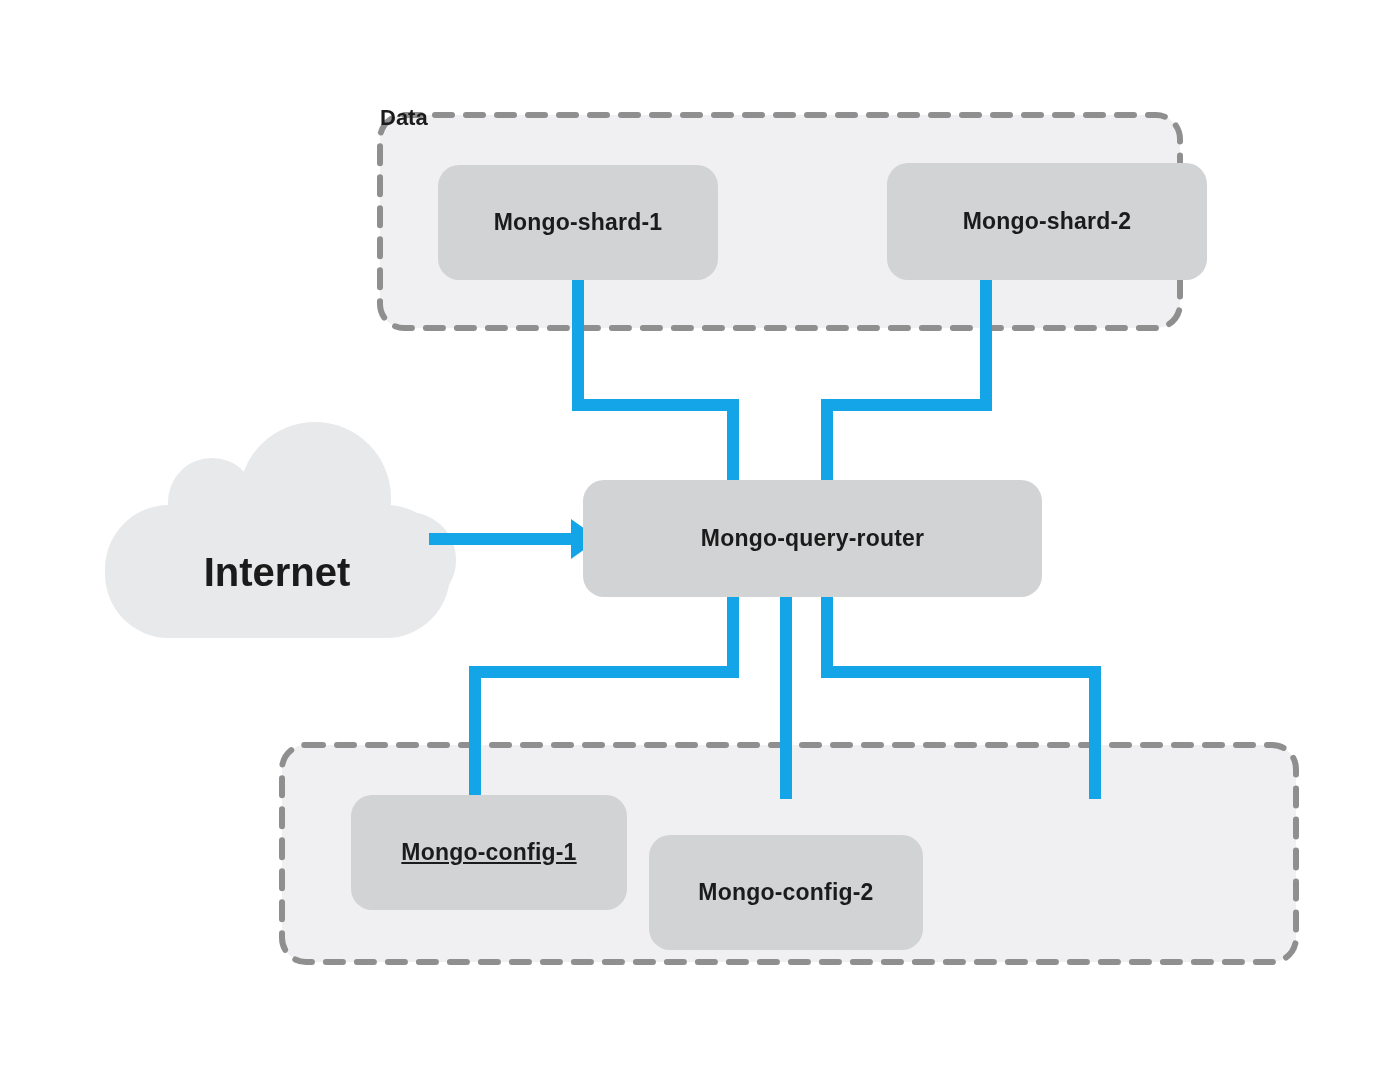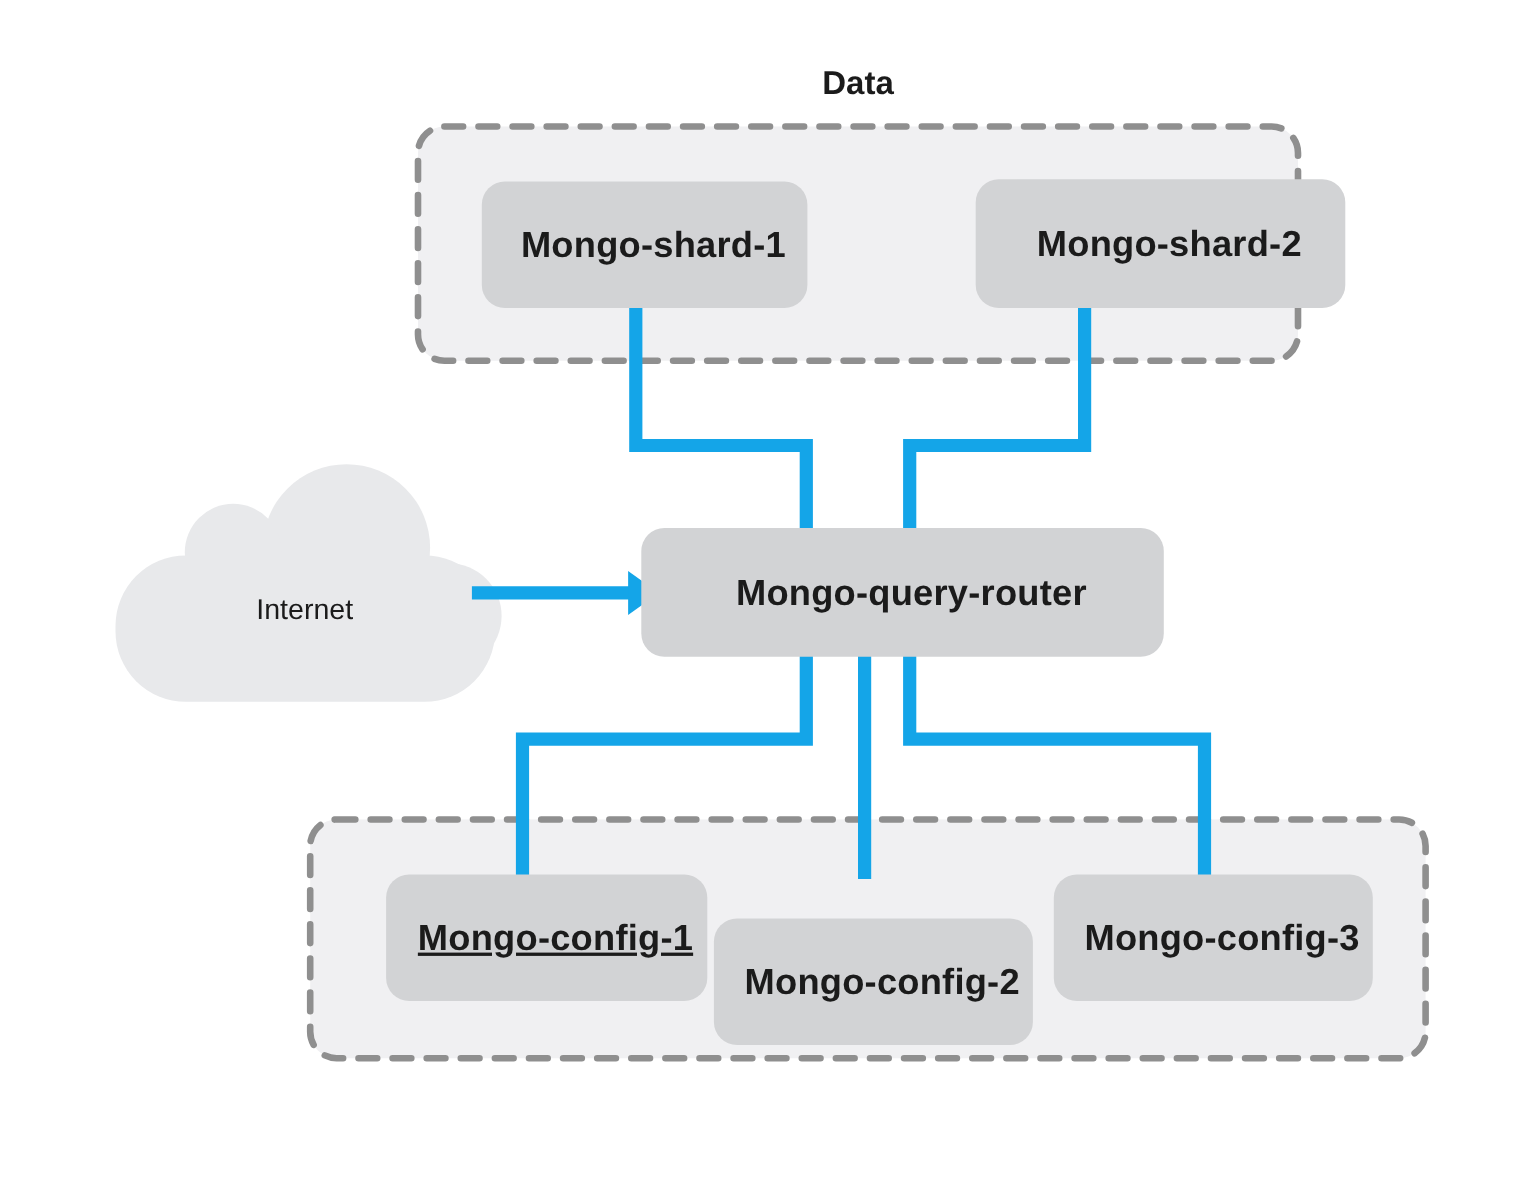--- a/index.html
+++ b/index.html
@@ -29,35 +29,36 @@
   }
   .cloud-part{fill:var(--cloud-fill);}
   .edge{fill:none;stroke:var(--connector);stroke-width:12;stroke-linejoin:miter;}
   .arrow-head{fill:var(--connector);stroke:none;}
   .node{
     position:absolute;z-index:3;
     background:var(--node-fill);
     border-radius:21px;
     display:flex;align-items:center;justify-content:center;
     color:var(--text);
-    font-weight:bold;font-size:33px;letter-spacing:0.2px;
+    font-weight:bold;font-size:23px;letter-spacing:0.2px;
     text-align:left;
-    padding-left:16px;
   }
   .group-label{
     position:absolute;z-index:3;
     color:var(--text);
-    font-weight:bold;font-size:30px;
-    text-align:center;
+    font-weight:bold;font-size:22px;
+    text-align:left;
+    margin-top:42px;
   }
   .cloud-label{
     position:absolute;z-index:3;
     color:var(--text);
-    font-weight:normal;font-size:26px;
+    font-weight:bold;font-size:40px;
     text-align:center;
+    margin-top:18px;
   }
   #node-shard1{left:438px;top:165px;width:280px;height:115px;}
   #node-shard2{left:847px;top:163px;width:320px;height:117px;margin-left:40px;}
   #node-router{left:583px;top:480px;width:459px;height:117px;}
   #node-config1{left:351px;top:795px;width:276px;height:115px;text-decoration:underline;}
   #node-config2{left:649px;top:815px;width:274px;height:115px;margin-top:20px;}
   #node-config3{left:958px;top:795px;width:274px;height:115px;}
   #label-data{left:380px;top:57px;width:800px;height:38px;line-height:38px;}
   #label-configuration{left:282px;top:982px;width:1014px;height:38px;line-height:38px;}
   #label-internet{left:147px;top:536px;width:260px;height:36px;line-height:36px;}
@@ -93,15 +94,14 @@
 
   <div class="group-label" id="label-data">Data</div>
 
   <div class="cloud-label" id="label-internet">Internet</div>
 
   <div class="node" id="node-shard1">Mongo-shard-1</div>
   <div class="node" id="node-shard2">Mongo-shard-2</div>
   <div class="node" id="node-router">Mongo-query-router</div>
   <div class="node" id="node-config1">Mongo-config-1</div>
   <div class="node" id="node-config2">Mongo-config-2</div>
-  <div class="node" id="node-config3">Mongo-config-3</div>
 
 </div>
 
 </body></html>

